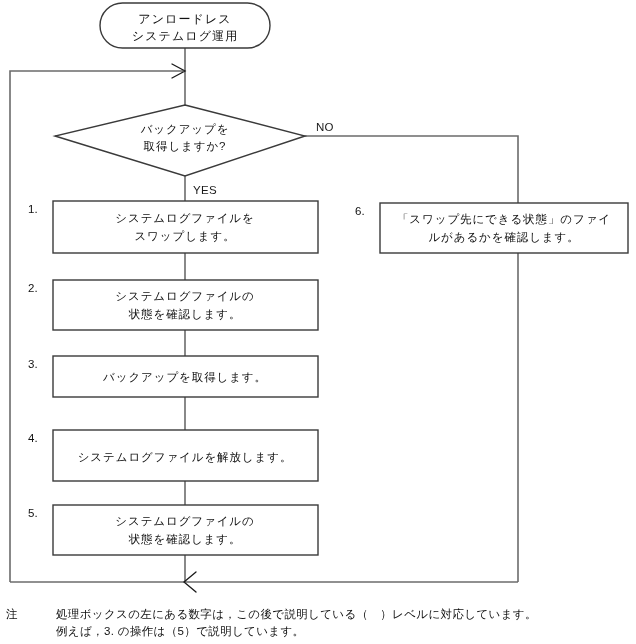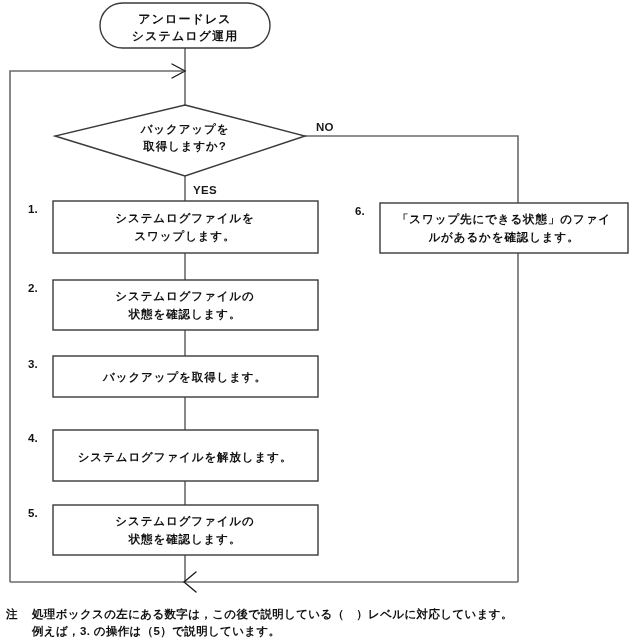--- a/index.html
+++ b/index.html
@@ -11,21 +11,20 @@
     width: 636px;
     height: 644px;
     font-family: "Liberation Sans", sans-serif;
     color: #000000;
     overflow: hidden;
   }
   #flow-root {
     position: relative;
     width: 636px;
     height: 644px;
-    font-weight: bold;
   }
   svg.diagram {
     position: absolute;
     top: 0;
     left: 0;
     width: 636px;
     height: 644px;
   }
   .shape-stroke {
     fill: #ffffff;
@@ -84,20 +83,21 @@
   }
   .note-marker {
     flex: 0 0 auto;
     width: 26px;
   }
   .note-lines {
     flex: 1 1 auto;
   }
   .note-line {
     white-space: pre;
+    margin-left: 24px;
   }
 </style>
 </head>
 <body>
 
 <div id="flow-root">
 
   <svg class="diagram" viewBox="0 0 636 644">
 
     <line class="connector" x1="185" y1="48" x2="185" y2="105"></line>

